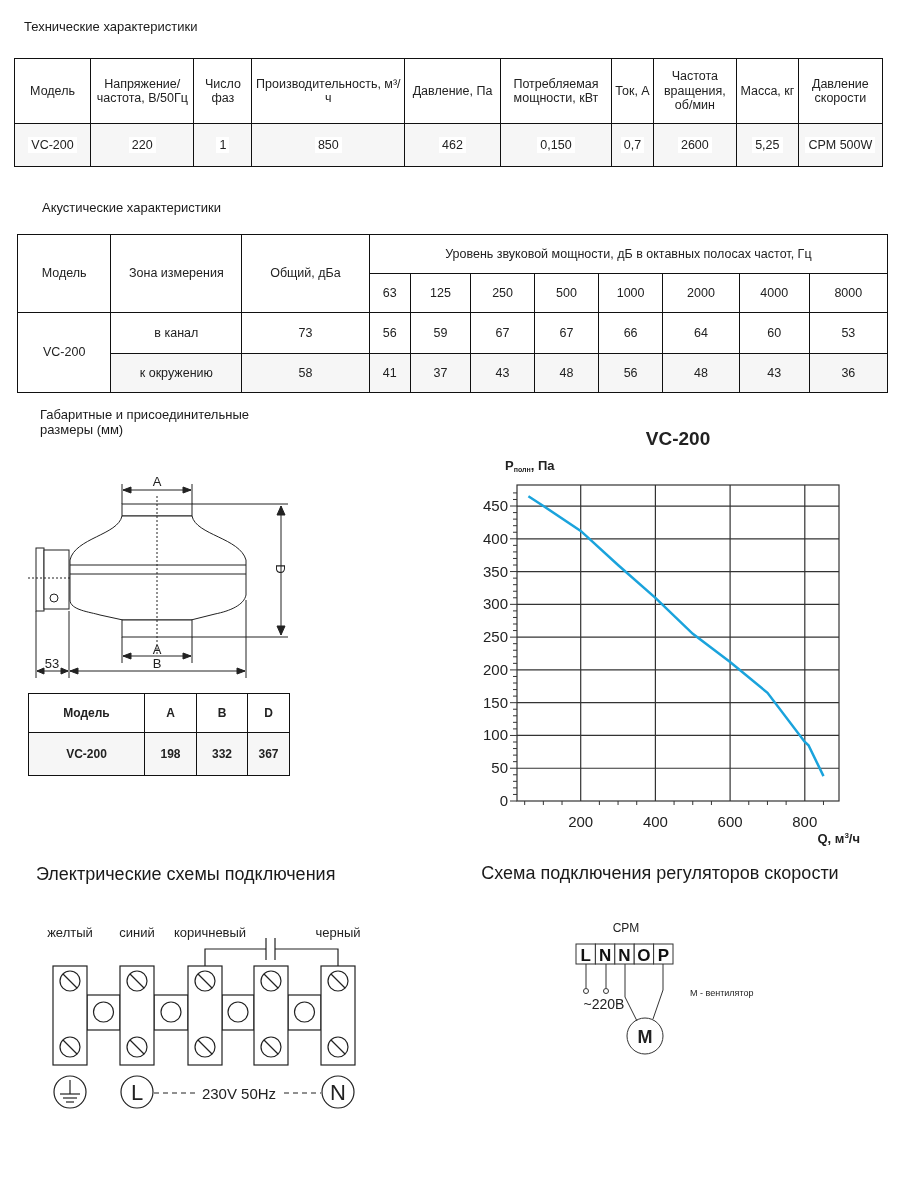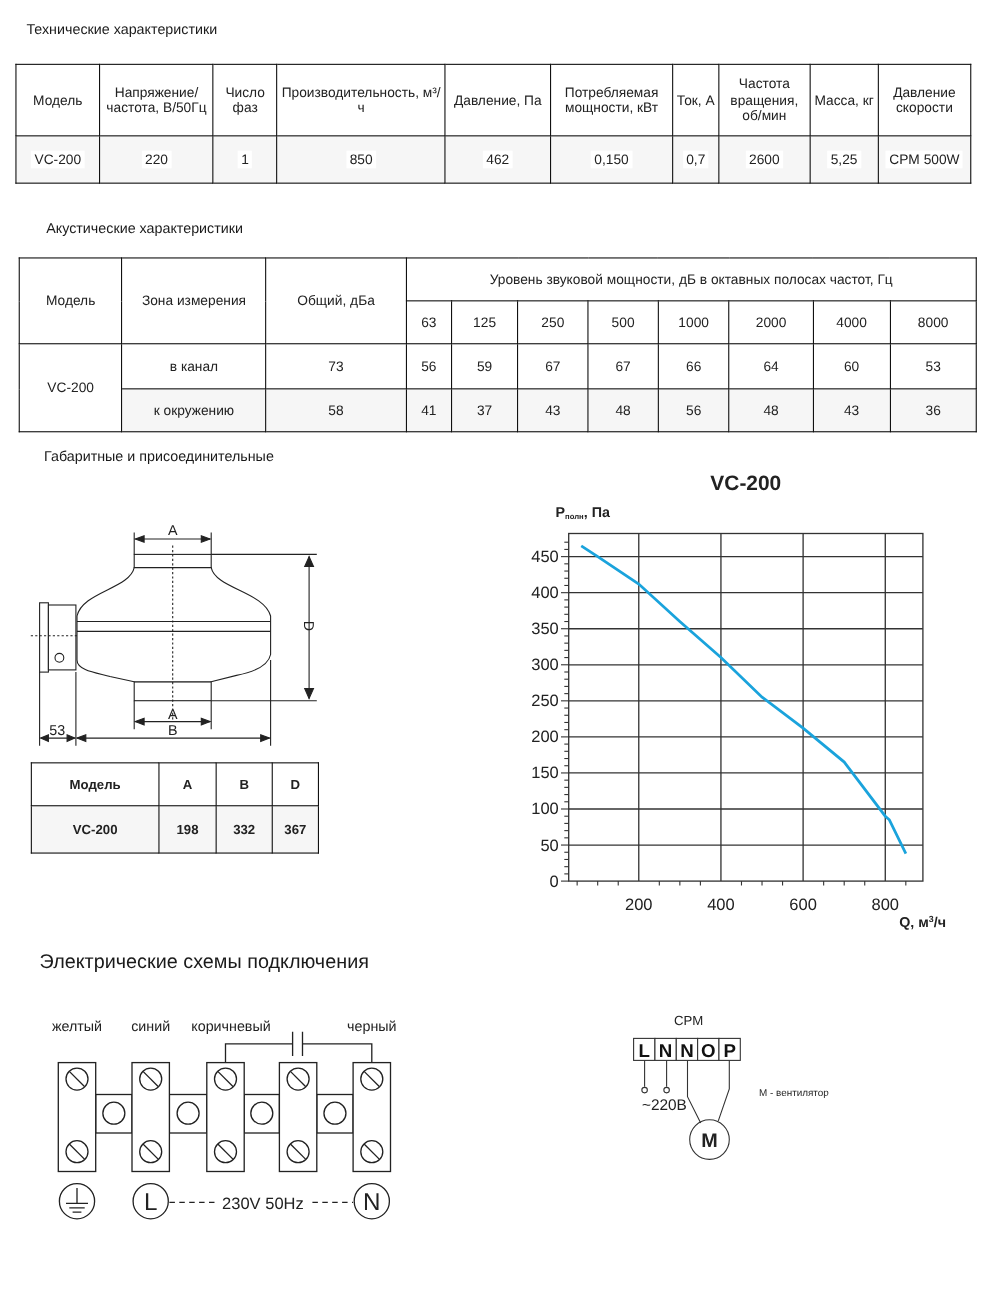--- a/index.html
+++ b/index.html
@@ -93,20 +93,21 @@
     <td>56</td>
     <td>48</td>
     <td>43</td>
     <td>36</td>
   </tr>
 </tbody>
   </table>
 
 <div class="section-title" style="left:27px; top:408px;margin-left:13px;">
   <div>Габаритные и присоединительные</div>
+  <div>размеры (мм)</div>
 </div>
 
 <svg class="abs" style="left:0; top:470px;" width="310" height="210" viewBox="0 470 310 210">
   <g stroke="#222" stroke-width="1" fill="none">
 
     <rect x="36" y="548" width="8" height="63" fill="#fff"></rect>
     <rect x="44" y="550" width="25" height="59" fill="#fff"></rect>
     <circle cx="54" cy="598" r="4"></circle>
 
     <rect x="122" y="504" width="70" height="12" fill="#fff"></rect>
@@ -340,20 +341,21 @@
     <line x1="284" y1="1093" x2="321" y2="1093" stroke-dasharray="5,4"></line>
   </g>
   <g fill="#222" text-anchor="middle">
     <text x="137" y="1100" font-size="22">L</text>
     <text x="338" y="1100" font-size="22">N</text>
     <text x="239" y="1099" font-size="15">230V 50Hz</text>
   </g>
 </svg>
 
 <div class="section-title" style="left:440px; top:864px; width:440px; text-align:center; font-size:18px; line-height:1.05;">
+  <div>Схема подключения регуляторов скорости</div>
 </div>
 
 <svg class="abs" style="left:560px; top:915px;" width="230" height="150" viewBox="560 915 230 150">
   <text x="626" y="932" font-size="12" text-anchor="middle" fill="#222">CPM</text>
   <g id="reg-terminals">
       <rect x="576" y="944" width="19.4" height="20" fill="#fff" stroke="#333"></rect>
       <text x="585.7" y="961" text-anchor="middle" font-size="17" font-weight="bold" fill="#111">L</text>
       <rect x="595.4" y="944" width="19.4" height="20" fill="#fff" stroke="#333"></rect>
       <text x="605.1" y="961" text-anchor="middle" font-size="17" font-weight="bold" fill="#111">N</text>
       <rect x="614.8" y="944" width="19.4" height="20" fill="#fff" stroke="#333"></rect>

